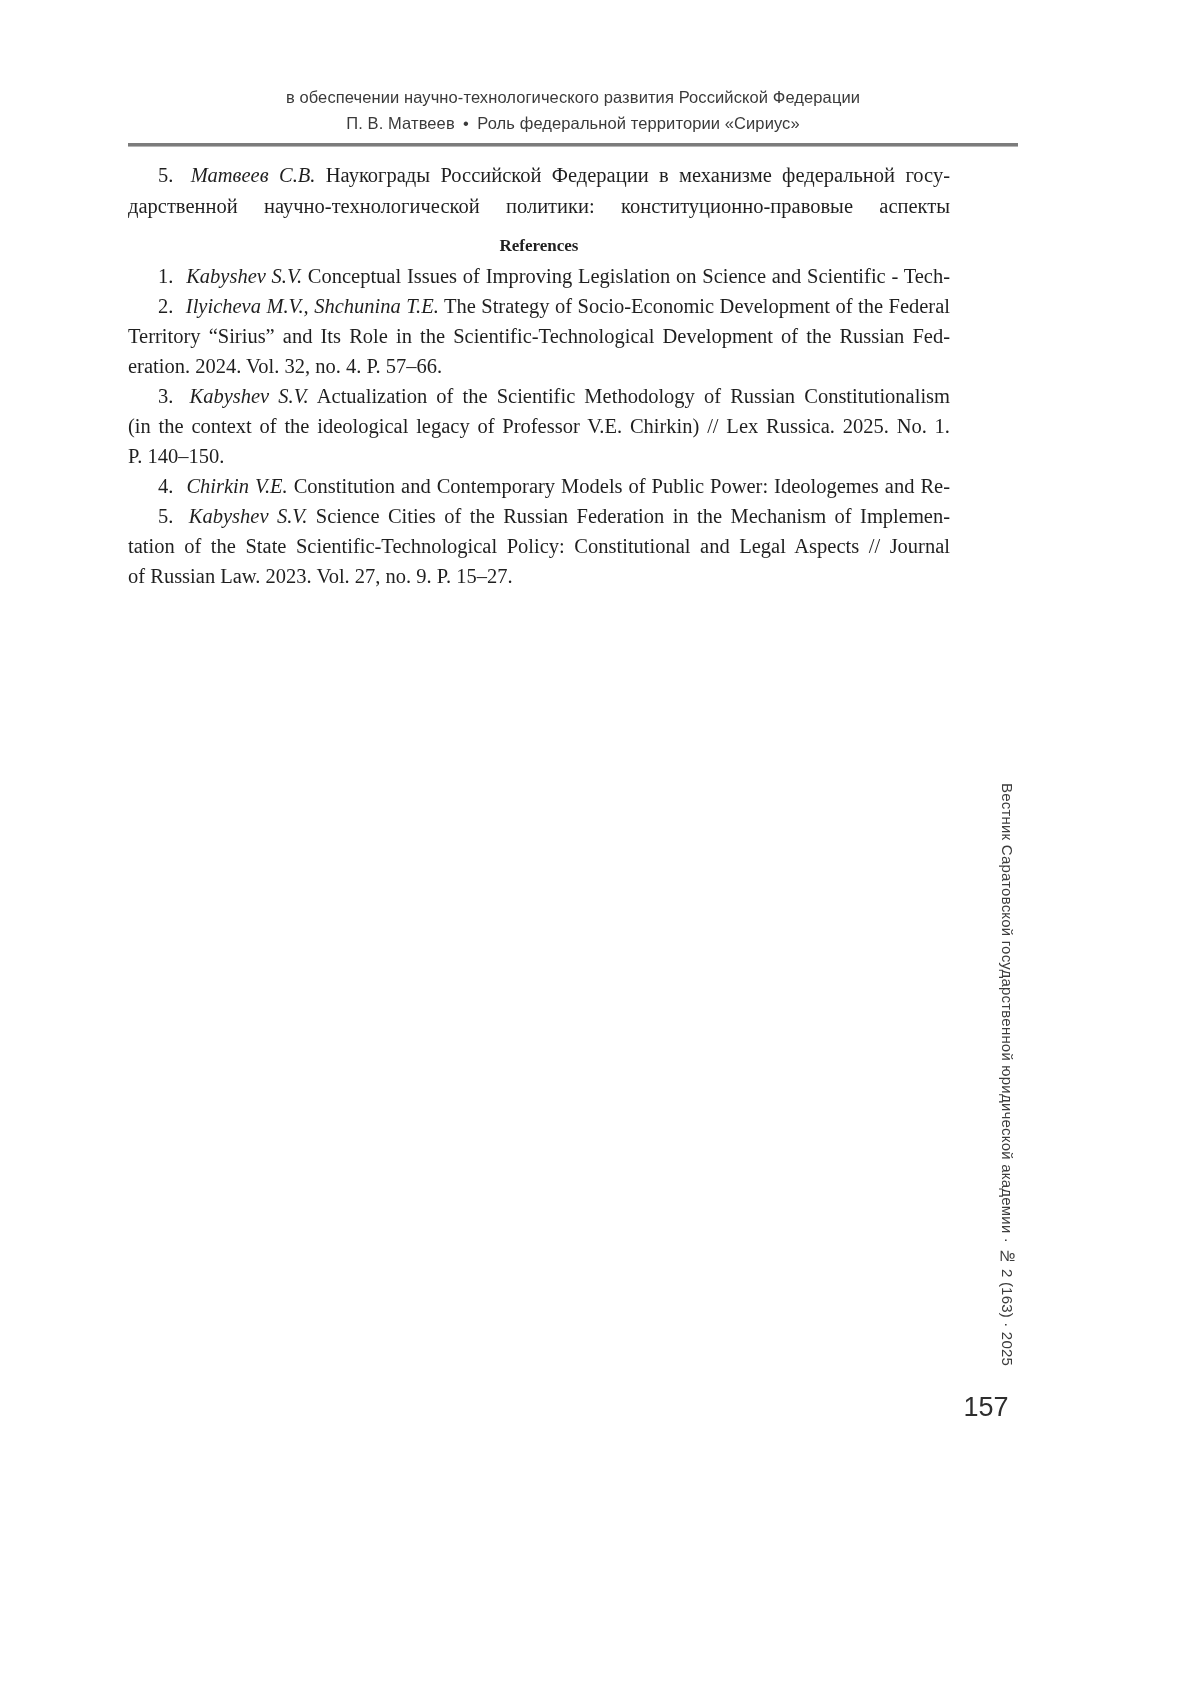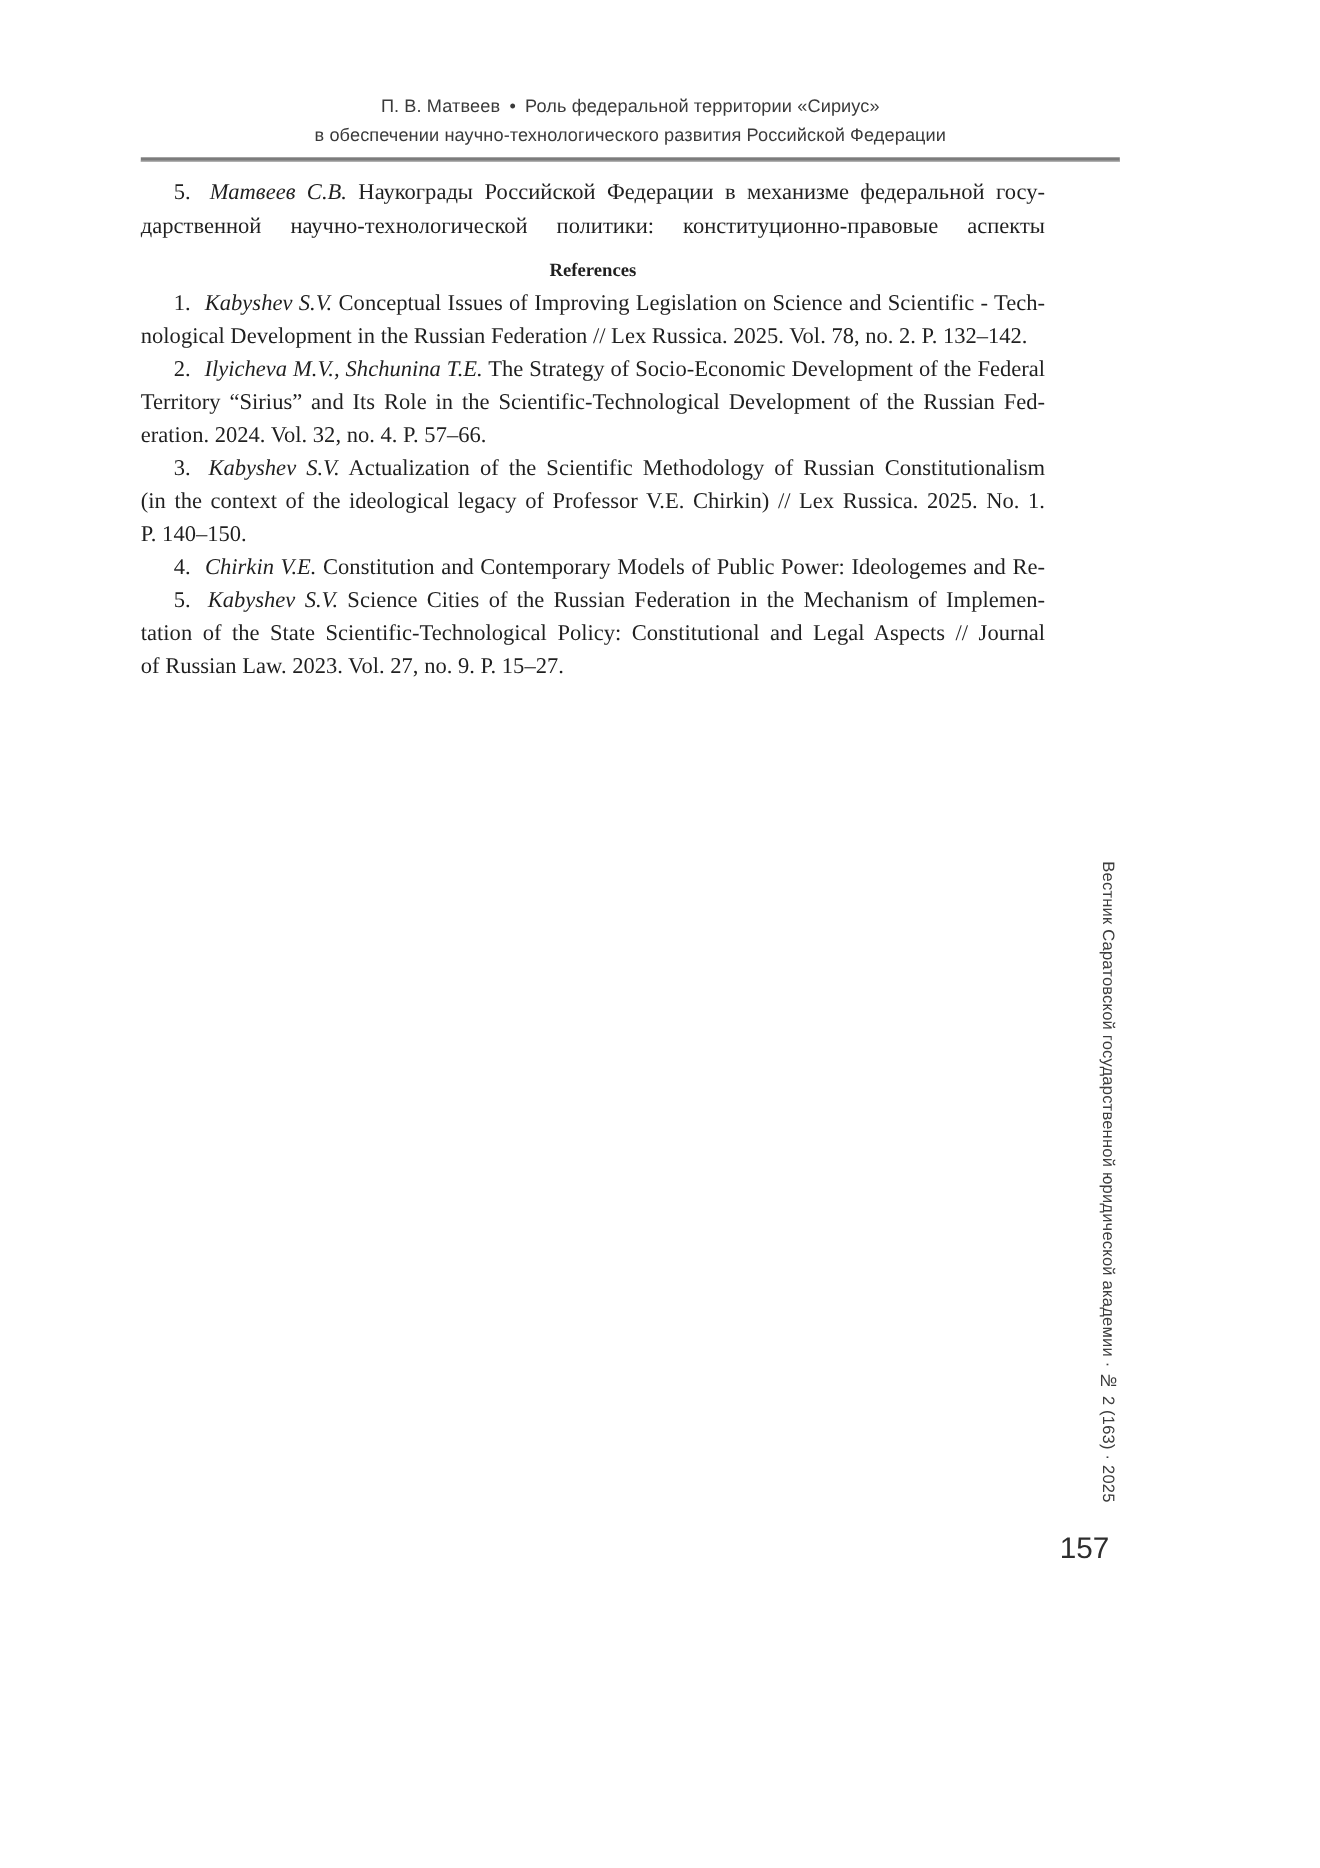--- a/index.html
+++ b/index.html
@@ -87,22 +87,22 @@
     font-size: 27px;
     color: #2e2e2e;
   }
 </style>
 </head>
 <body>
 
 <div class="page">
 
   <div class="running-header">
+    <div>в обеспечении научно-технологического развития Российской Федерации</div>
     <div>П. В. Матвеев • Роль федеральной территории «Сириус»</div>
-    <div>в обеспечении научно-технологического развития Российской Федерации</div>
   </div>
 
   <div class="header-rule"></div>
 
   <div class="content">
 
     <div class="para ru">
       <div class="tline indent">
         <span class="num">5.</span>
         <span class="au">Матвеев С.В.</span>
@@ -113,23 +113,20 @@
       </div>
     </div>
 
     <div class="refs-heading">References</div>
 
     <div class="para en">
       <div class="tline indent">
         <span class="num">1.</span>
         <span class="au">Kabyshev S.V.</span>
         <span>Conceptual Issues of Improving Legislation on Science and Scientific - Tech-</span>
-      </div>
-      <div class="tline last">
-        <span>nological Development in the Russian Federation // Lex Russica. 2025. Vol. 78, no. 2. P. 132–142.</span>
       </div>
     </div>
 
     <div class="para en">
       <div class="tline indent">
         <span class="num">2.</span>
         <span class="au">Ilyicheva M.V., Shchunina T.E.</span>
         <span>The Strategy of Socio-Economic Development of the Federal</span>
       </div>
       <div class="tline">

